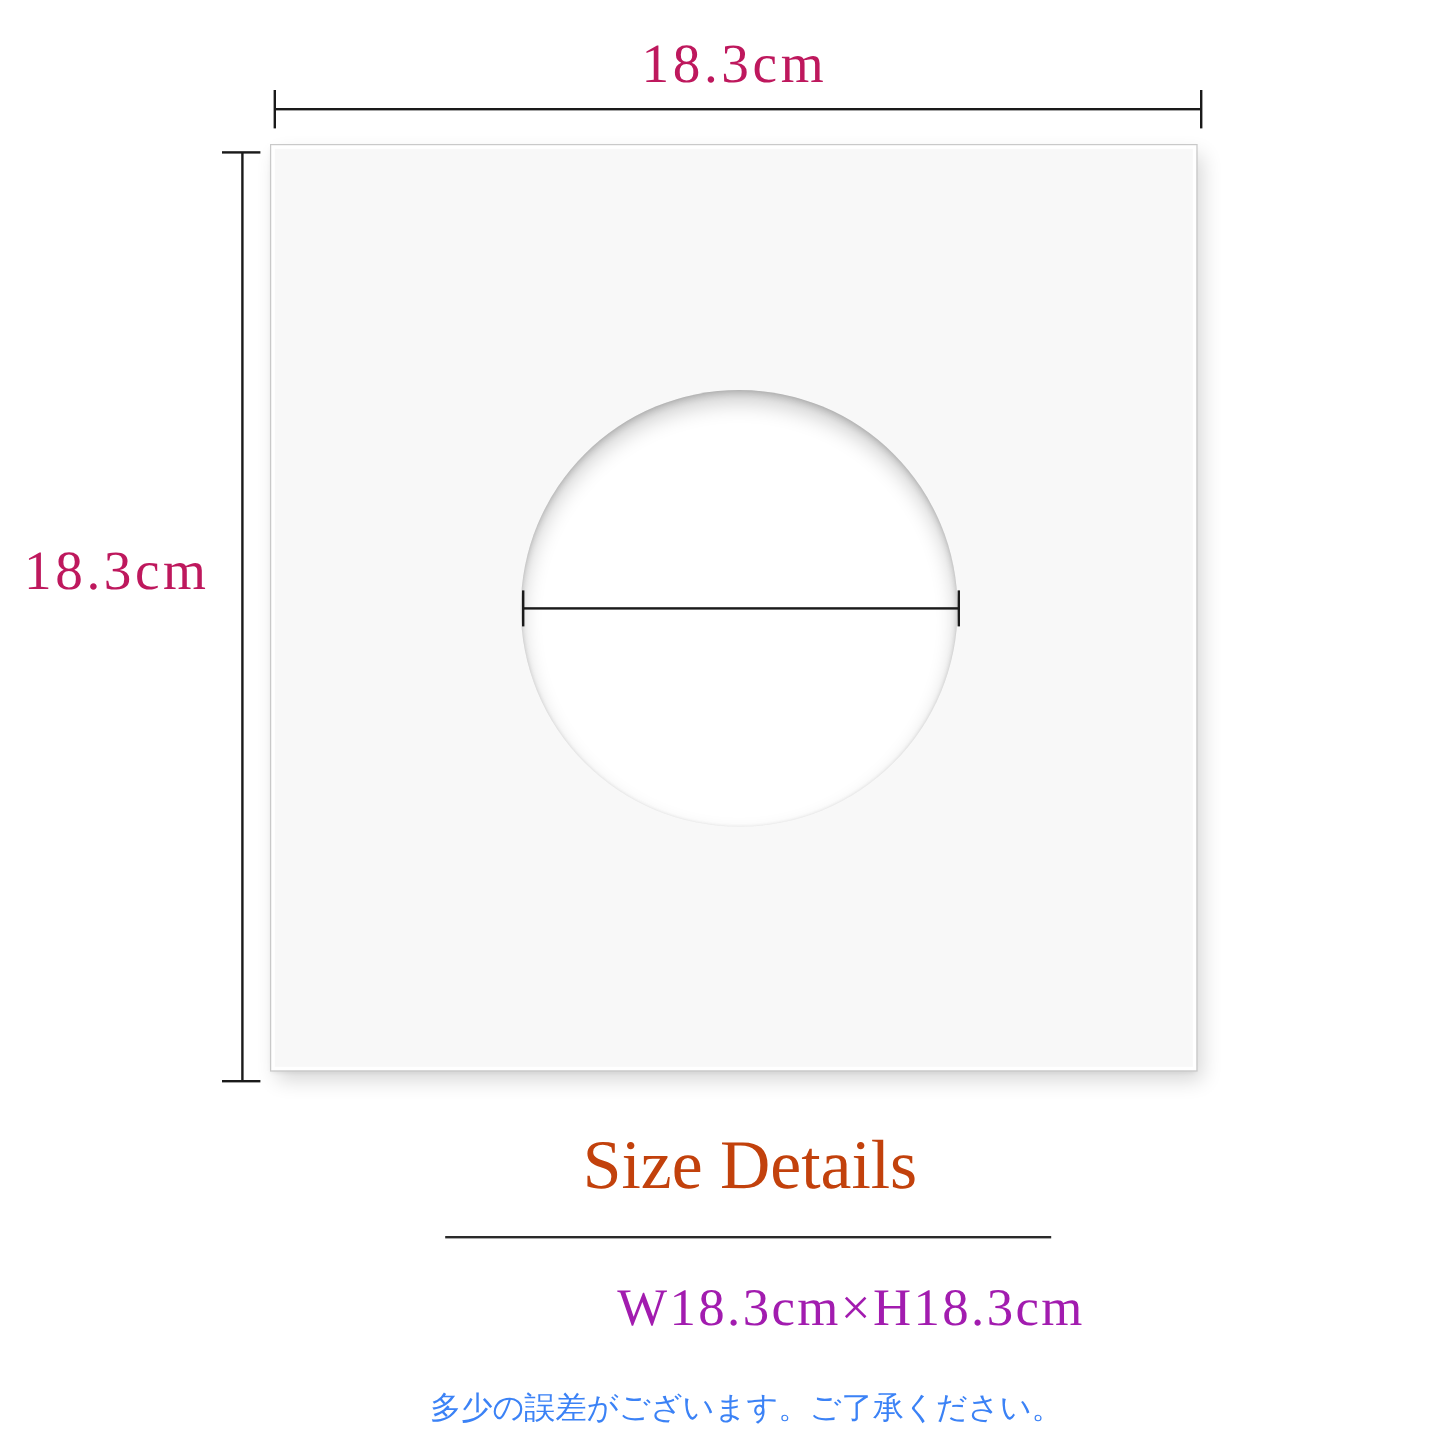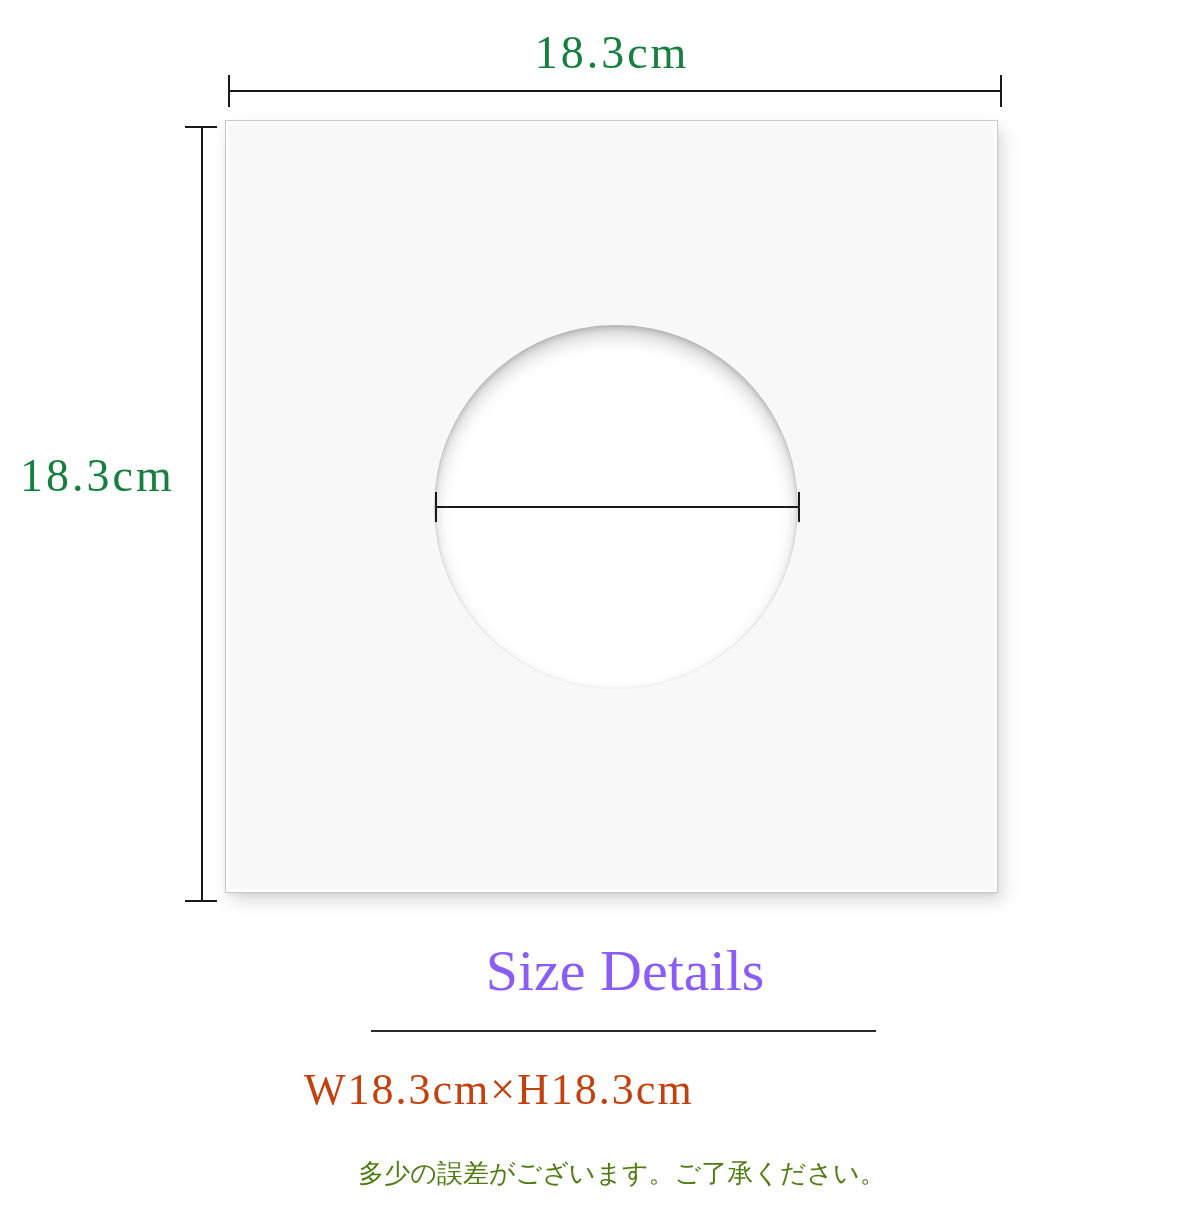--- a/index.html
+++ b/index.html
@@ -25,21 +25,21 @@
   .vline { width: 2px; }
   .tick-v { position: absolute; width: 2px; height: 32px; background: #1a1a1a; }
   .tick-h { position: absolute; width: 32px; height: 2px; background: #1a1a1a; }
 
   
   .dim-label {
     position: absolute;
     font-size: 46px;
     line-height: 1;
     letter-spacing: 3px;
-    color: #15803d;
+    color: #be185d;
     white-space: nowrap;
   }
   .centered { text-align: center; }
 
   
   .board {
     position: absolute;
     left: 226px;
     top: 121px;
     width: 771px;
@@ -83,52 +83,52 @@
 
   
   .title {
     position: absolute;
     left: 325px;
     top: 942px;
     width: 600px;
     font-size: 58px;
     line-height: 1;
     text-align: center;
-    color: #8b5cf6;
+    color: #c2410c;
     white-space: nowrap;
   }
   .divider {
     position: absolute;
     left: 371px;
     top: 1030px;
     width: 505px;
     height: 2px;
     background: #2a2a2a;
   }
   .dims-text {
     position: absolute;
     left: 304px;
     top: 1068px;
     width: 600px;
     font-size: 44px;
     line-height: 1;
     letter-spacing: 2px;
-    text-align: left;
-    color: #c2410c;
+    text-align: right;
+    color: #a21caf;
     white-space: nowrap;
   }
   .note-text {
     position: absolute;
     left: 322px;
     top: 1157px;
     width: 600px;
     font-size: 26px;
     line-height: 1.3;
     text-align: center;
-    color: #4d7c0f;
+    color: #3b82f6;
     white-space: nowrap;
   }
 </style>
 </head>
 <body>
 
 <div class="page">
 
   <div class="dim-label centered w-label">18.3cm</div>
   <div class="dim-line hline w-line"></div>

